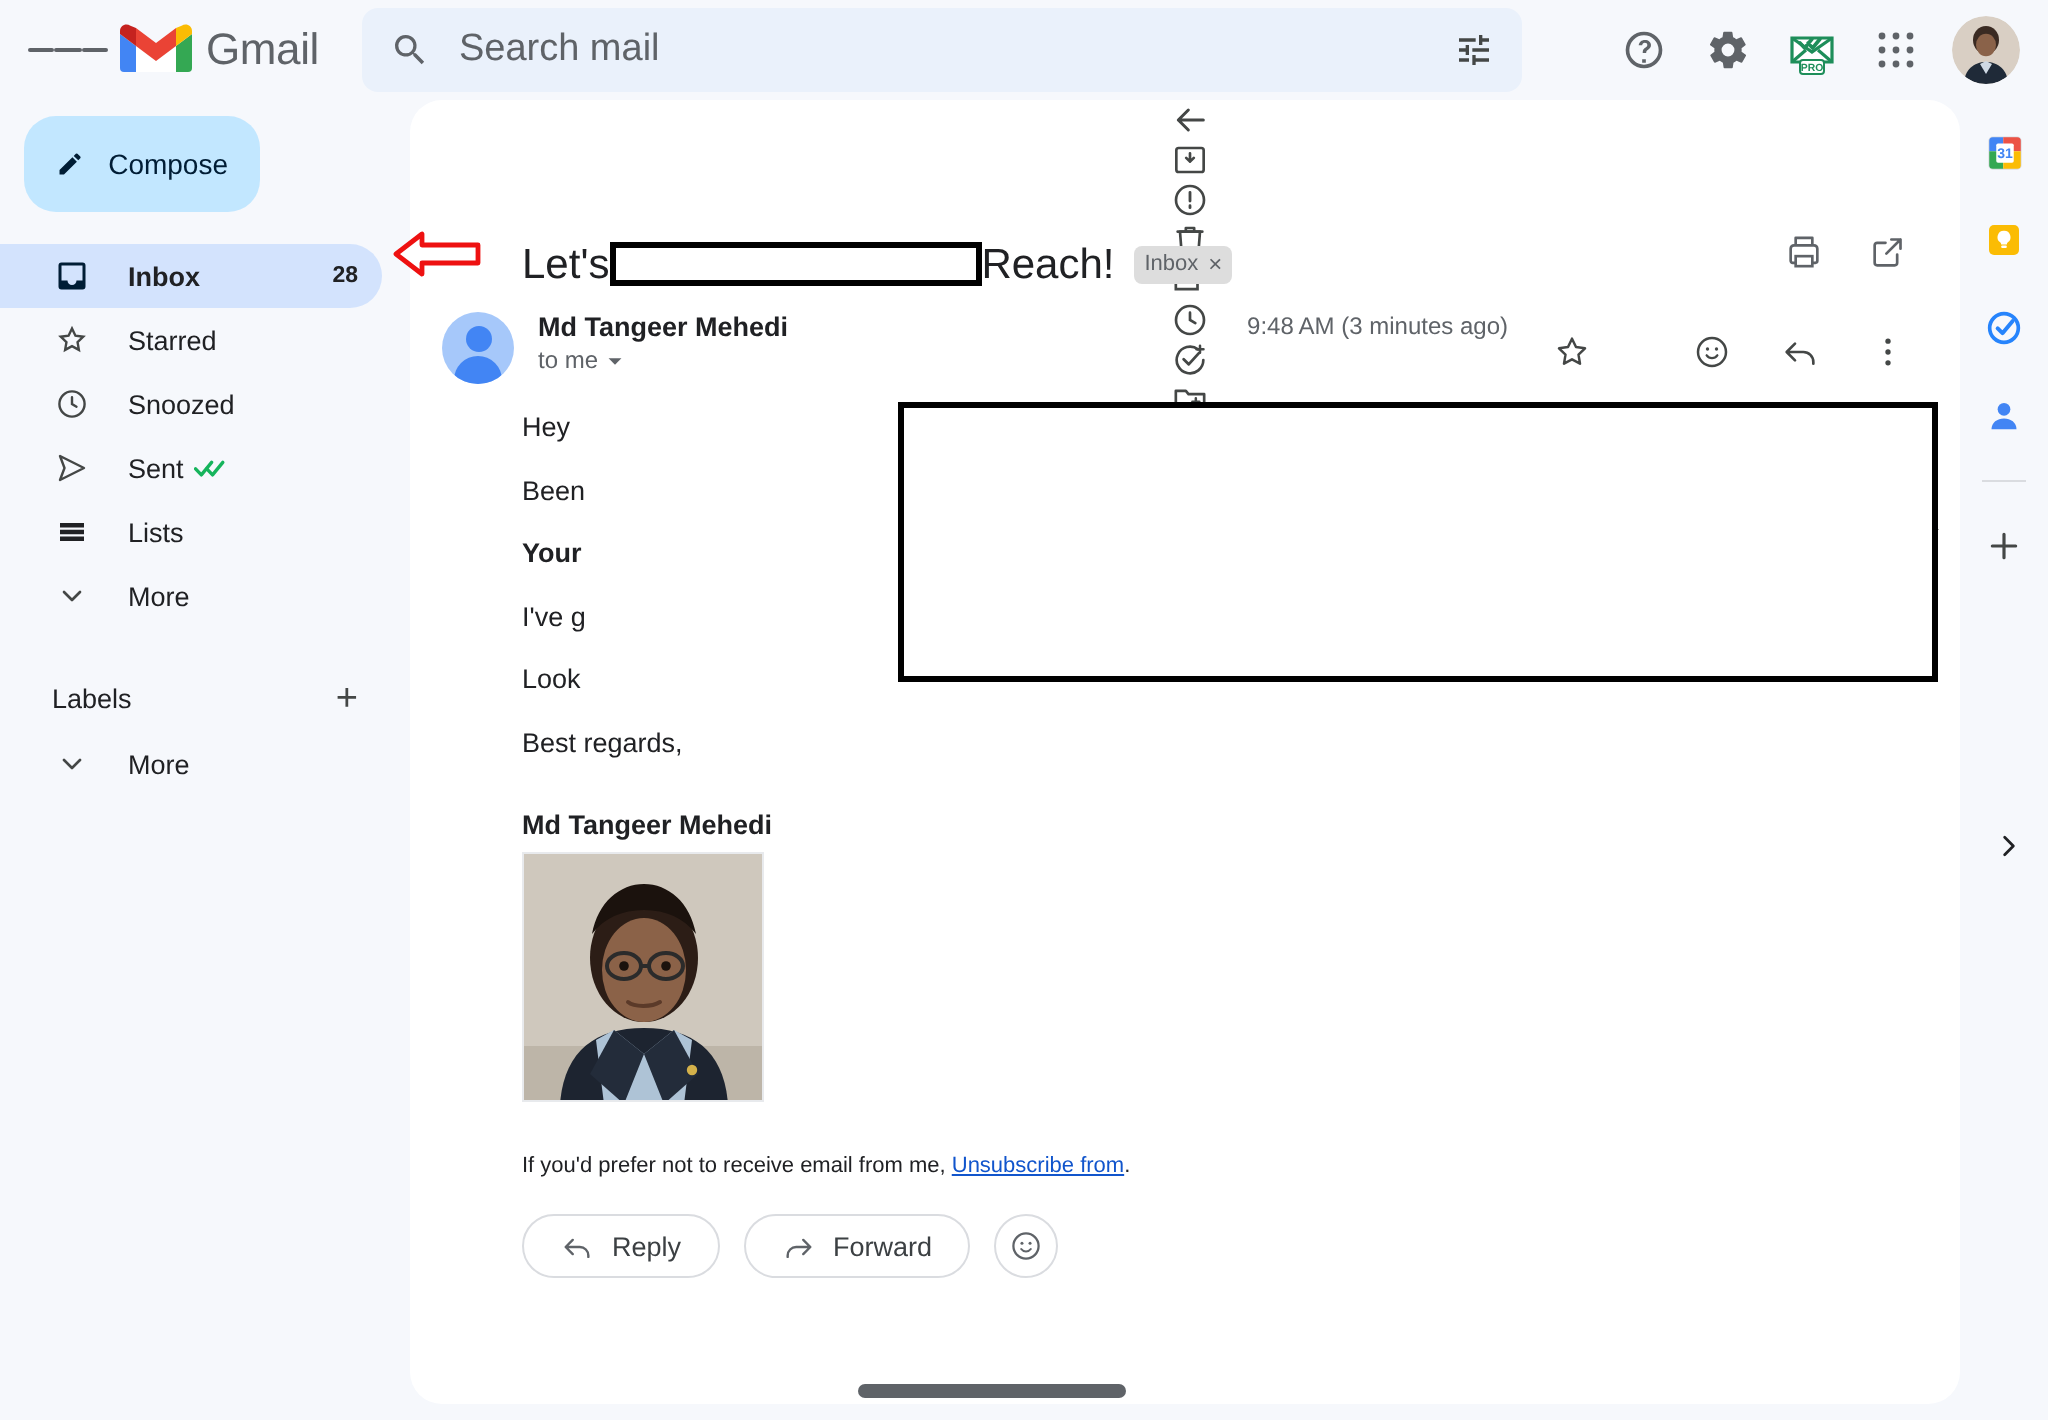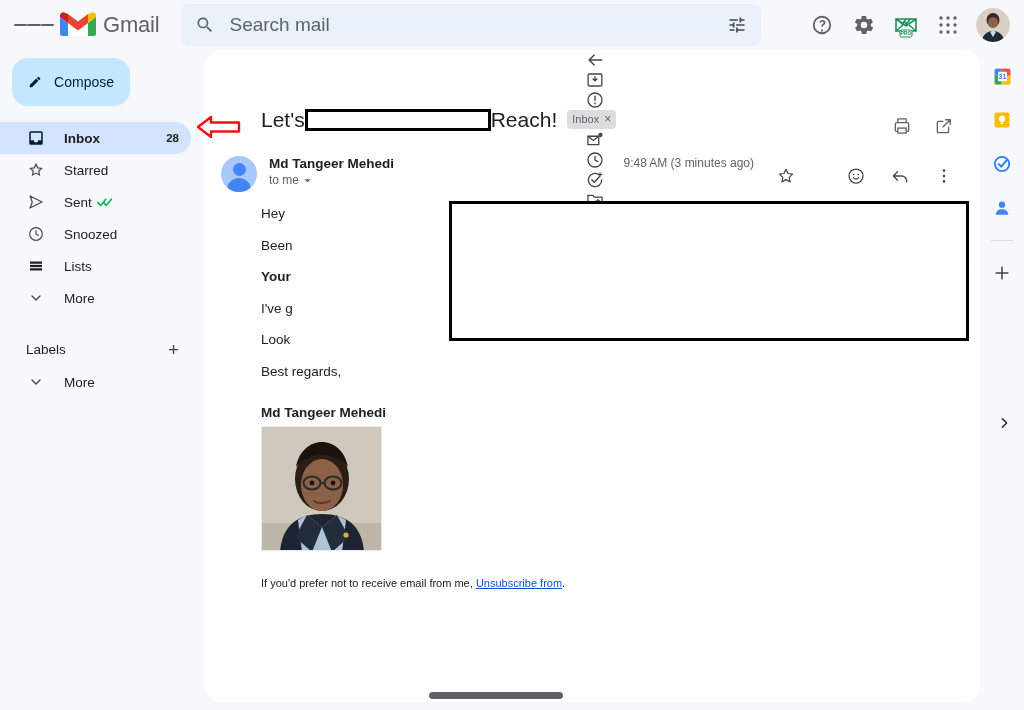--- a/index.html
+++ b/index.html
@@ -76,21 +76,21 @@
     margin: 0 0 8px 0; position: relative; overflow: hidden;
   }
   .msg-toolbar { height: 42px; display: flex; align-items: center; padding: 0 8px 0 12px; flex-direction: column; }
   .tb-sep { width: 1px; height: 20px; background: #dadce0; margin: 0 6px; }
   .pager { margin-left: auto; display: flex; align-items: center; gap: 2px; }
   .pager-text { font-size: 12px; color: #5f6368; margin-right: 12px; white-space: nowrap; }
   .pager-btn { width: 32px; height: 32px; border-radius: 50%; border: none; background: transparent; cursor: pointer; display: flex; align-items: center; justify-content: center; }
   .kbd-wrap { display:flex; align-items:center; gap:2px; margin-left:6px; cursor:pointer; }
 
   
-  .subject-row { display: flex; align-items: flex-start; padding: 14px 16px 0 56px; }
+  .subject-row { display: flex; align-items: flex-end; padding: 14px 16px 0 56px; }
   .subject {
     font-size: 21px; color: #202124; line-height: 1.3;
     display: flex; align-items: center; flex-wrap: wrap; gap: 0;
   }
   .redact-inline {
     display: inline-block; width: 186px; height: 22px;
     background: #fff; border: 3px solid #000; vertical-align: middle;
   }
   .chip {
     display: inline-flex; align-items: center; gap: 5px;
@@ -269,40 +269,40 @@
           <svg width="18" height="18" viewBox="0 0 24 24">
               <path fill="none" stroke="#444746" stroke-width="1.6" d="M12 4.3l2.3 4.8 5.2.7-3.8 3.6.9 5.2-4.6-2.5-4.6 2.5.9-5.2L4.5 9.8l5.2-.7z"></path>
             </svg>
         </span>
         <span class="nav-label">Starred</span>
       </div>
 
       <div class="nav-item">
         <span class="nav-icon">
           <svg width="18" height="18" viewBox="0 0 24 24">
+              <circle cx="12" cy="12" r="8.4" fill="none" stroke="#444746" stroke-width="1.6"></circle>
+              <path d="M12 7.5V12l3 1.8" fill="none" stroke="#444746" stroke-width="1.6" stroke-linecap="round"></path>
+            </svg>
+        </span>
+        <span class="nav-label">Snoozed</span>
+      </div>
+
+      <div class="nav-item">
+        <span class="nav-icon">
+          <svg width="18" height="18" viewBox="0 0 24 24">
               <path fill="none" stroke="#444746" stroke-width="1.6" stroke-linejoin="round" d="M4 4l16 8-16 8 3-8z"></path>
             </svg>
         </span>
         <span class="nav-label">
           <span>Sent</span>
           <svg width="16" height="12" viewBox="0 0 20 14">
             <path d="M1 7.5l3.6 3.8L11 3.5" fill="none" stroke="#16b45c" stroke-width="2.1" stroke-linecap="round" stroke-linejoin="round"></path>
             <path d="M8 7.5l3.6 3.8L18 3.5" fill="none" stroke="#16b45c" stroke-width="2.1" stroke-linecap="round" stroke-linejoin="round"></path>
           </svg>
         </span>
-      </div>
-
-      <div class="nav-item">
-        <span class="nav-icon">
-          <svg width="18" height="18" viewBox="0 0 24 24">
-              <circle cx="12" cy="12" r="8.4" fill="none" stroke="#444746" stroke-width="1.6"></circle>
-              <path d="M12 7.5V12l3 1.8" fill="none" stroke="#444746" stroke-width="1.6" stroke-linecap="round"></path>
-            </svg>
-        </span>
-        <span class="nav-label">Snoozed</span>
       </div>
 
       <div class="nav-item">
         <span class="nav-icon">
           <svg width="18" height="18" viewBox="0 0 24 24">
               <g fill="#202124">
                 <rect x="4" y="6" width="16" height="3"></rect>
                 <rect x="4" y="10.5" width="16" height="3"></rect>
                 <rect x="4" y="15" width="16" height="3"></rect>
               </g>
@@ -539,20 +539,42 @@
               <circle cx="84" cy="108" r="2.6" fill="#d4b14a"></circle>
             </svg>
           </div>
 
           <div class="unsub">
             <span>If you'd prefer not to receive email from me,</span>
             <a href="#">Unsubscribe from</a><span>.</span>
           </div>
         </div>
 
+        <div class="reply-row">
+          <button class="pill">
+            <svg width="17" height="17" viewBox="0 0 24 24">
+                <path d="M9 7L4 12l5 5M4.4 12H14a6 6 0 0 1 6 6v1" fill="none" stroke="#5f6368" stroke-width="1.7" stroke-linecap="round" stroke-linejoin="round"></path>
+              </svg>
+            <span>Reply</span>
+          </button>
+          <button class="pill">
+            <svg width="17" height="17" viewBox="0 0 24 24">
+                <path d="M15 7l5 5-5 5M19.6 12H10a6 6 0 0 0-6 6v1" fill="none" stroke="#5f6368" stroke-width="1.7" stroke-linecap="round" stroke-linejoin="round"></path>
+              </svg>
+            <span>Forward</span>
+          </button>
+          <button class="round-btn">
+            <svg width="18" height="18" viewBox="0 0 24 24">
+                <circle cx="12" cy="12" r="8.4" fill="none" stroke="#5f6368" stroke-width="1.5"></circle>
+                <circle cx="9.3" cy="10.2" r="1" fill="#5f6368"></circle>
+                <circle cx="14.7" cy="10.2" r="1" fill="#5f6368"></circle>
+                <path d="M8.8 14c.8 1.1 1.9 1.7 3.2 1.7s2.4-.6 3.2-1.7" fill="none" stroke="#5f6368" stroke-width="1.4" stroke-linecap="round"></path>
+              </svg>
+          </button>
+        </div>
 
         <div class="hscroll">
           <div class="hscroll-thumb"></div>
         </div>
       </div>
 
       <div class="rail">
         <button class="rail-btn">
           <svg width="21" height="21" viewBox="0 0 24 24">
             <rect x="3" y="3" width="18" height="18" rx="2" fill="#fff" stroke="#dadce0"></rect>

